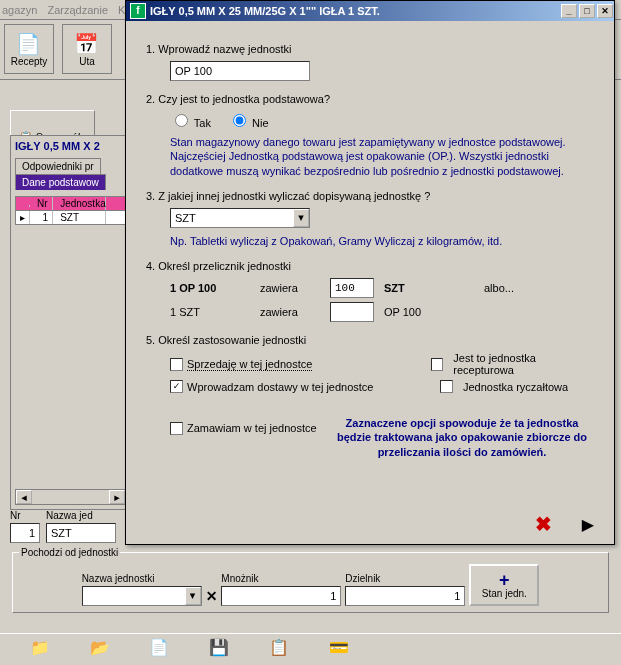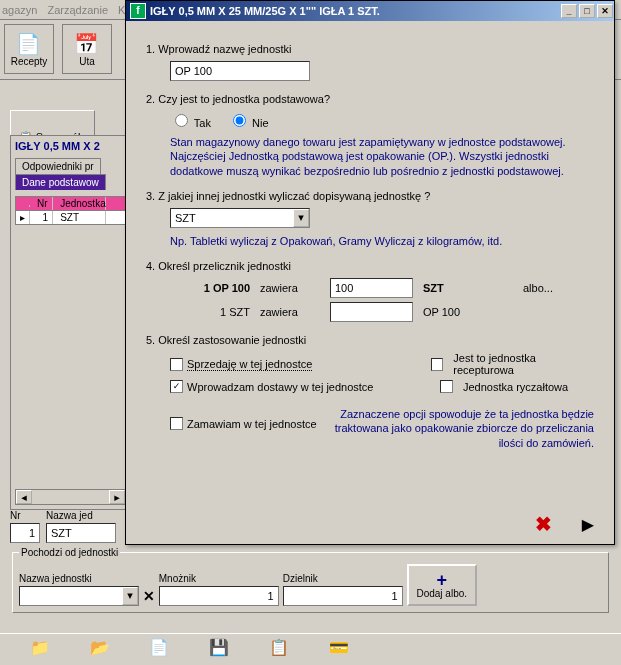--- a/index.html
+++ b/index.html
@@ -186,32 +186,32 @@
   }
   .combo .arrow {
     margin-left: auto;
     width: 16px; height: 18px;
     background: #d4d0c8;
     border: 1px outset #fff;
     text-align: center;
     line-height: 14px;
   }
   .row { display: flex; align-items: center; gap: 10px; margin: 4px 0 4px 24px; }
-  .row .c1 { width: 80px; font-weight: bold; text-align: right; }
+  .row .c1 { width: 80px; font-weight: bold; }
   .row .c2 { width: 60px; }
-  .row .c3 { width: 83px; }
+  .row .c3 { width: 44px; font-family: Liberation Mono, monospace; }
   .row .c4 { width: 50px; font-weight: bold; }
   .row.plain .c1, .row.plain .c4 { font-weight: normal; }
   .chk { width: 13px; height: 13px; border: 1px inset #808080; background: #fff; text-align: center; line-height: 11px; font-size: 9px; }
   .chk.checked::after { content: "✓"; }
   .chk-pair { display: flex; margin: 4px 0 4px 24px; }
   .chk-left { width: 270px; display: flex; align-items: center; gap: 4px; }
   .chk-right { display: flex; align-items: center; gap: 10px; }
   .dotted { border-bottom: 1px dotted #000; }
-  .blue-note { color: #000080; margin-left: 90px; margin-top: 10px; line-height: 1.3; text-align: right; }
+  .blue-note { color: #000080; margin-left: 90px; margin-top: 19px; line-height: 1.3; text-align: center; font-weight: bold; }
   .dlg-footer {
     position: absolute;
     bottom: 8px; right: 20px;
     display: flex;
     gap: 30px;
     align-items: center;
   }
   .x-btn { color: #cc0000; font-size: 20px; font-weight: bold; cursor: pointer; }
   .play-btn { color: #000; font-size: 16px; cursor: pointer; }
 
@@ -223,20 +223,21 @@
   }
   .lower-row1 { display: flex; align-items: center; gap: 6px; margin-bottom: 4px; }
   .lower-box {
     border: 1px solid #808080;
     border-top-color: #fff;
     border-left-color: #fff;
     padding: 6px;
     display: flex;
     align-items: flex-end;
     gap: 4px;
+    justify-content: center;
   }
   .col { display: flex; flex-direction: column; }
   .col label { font-size: 10px; margin-bottom: 2px; }
   .add-btn {
     width: 70px; height: 42px;
     border: 2px outset #fff;
     background: #d4d0c8;
     display: flex;
     flex-direction: column;
     align-items: center;
@@ -327,21 +328,21 @@
     <div class="col">
       <label>Mnożnik</label>
       <input class="text-input" style="width: 120px; text-align: right;" value="1">
     </div>
     <div class="col">
       <label>Dzielnik</label>
       <input class="text-input" style="width: 120px; text-align: right;" value="1">
     </div>
     <div class="add-btn">
       <span class="plus">+</span>
-      <span>Dodaj albo.</span>
+      <span>Stan jedn.</span>
     </div>
   </fieldset>
 </div>
 
 <div class="bottom-icons">
   <span>📁</span>
   <span>📂</span>
   <span>📄</span>
   <span>💾</span>
   <span>📋</span>

